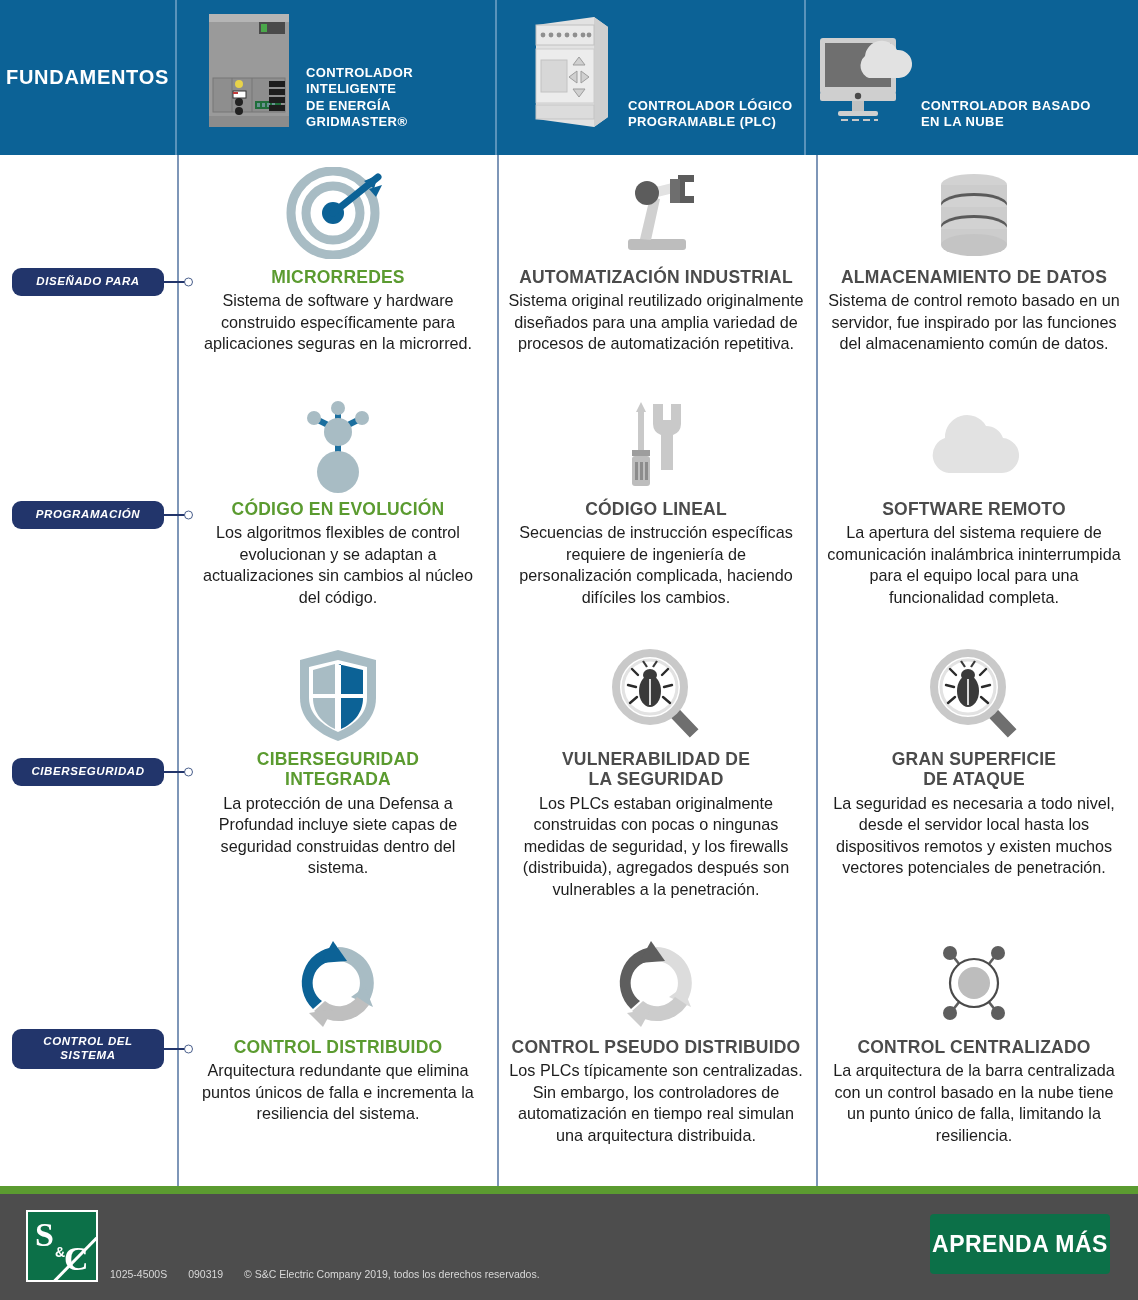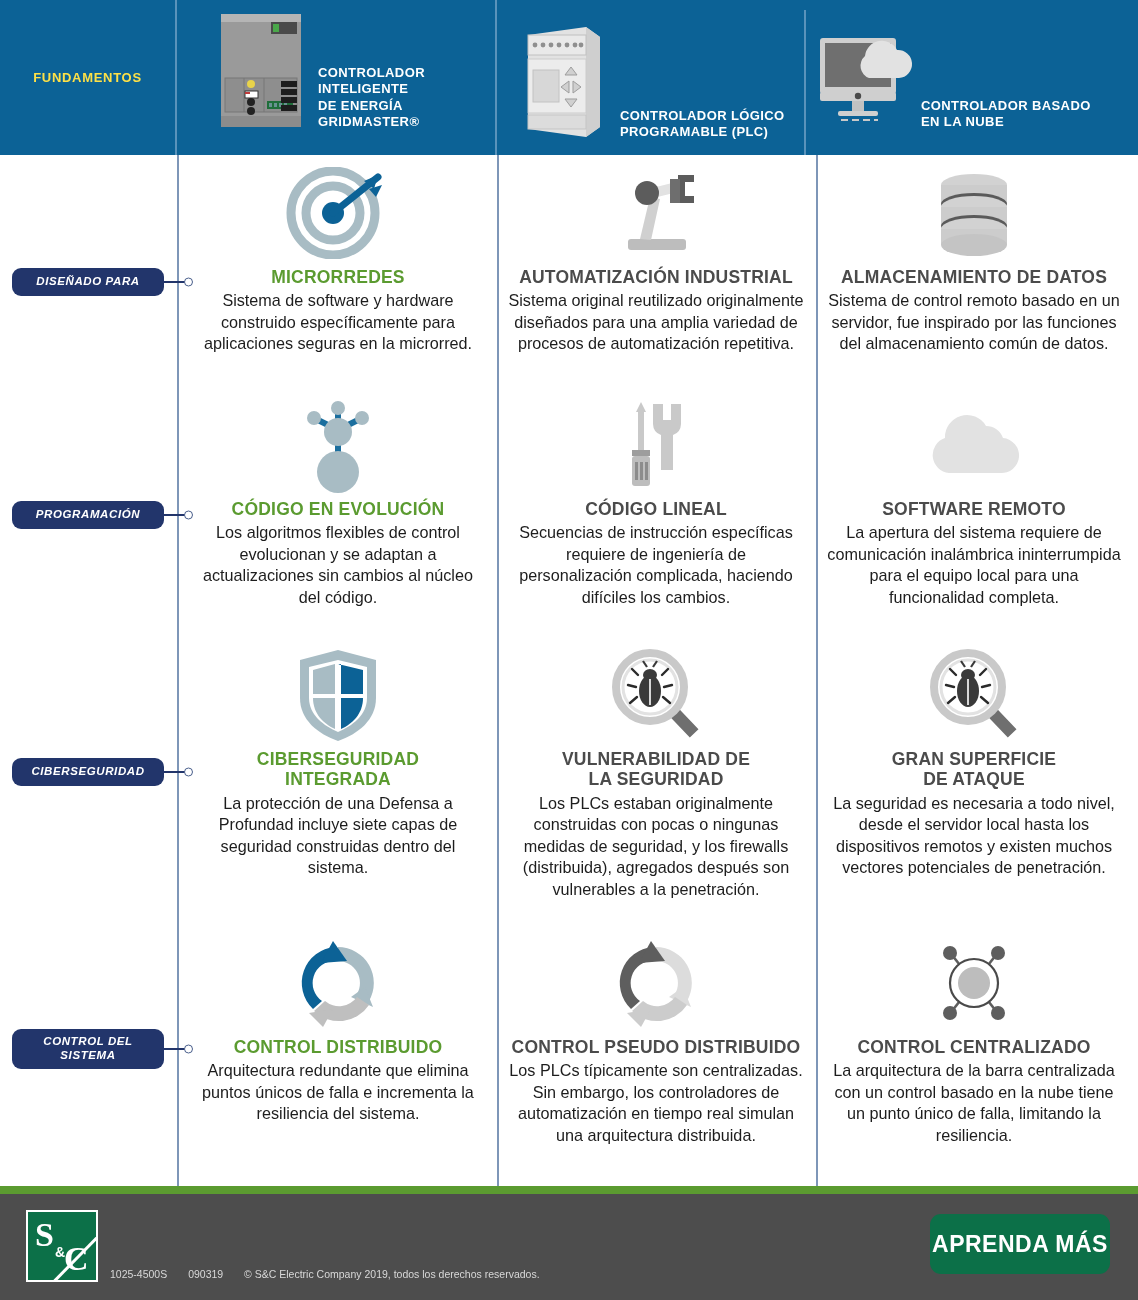--- a/index.html
+++ b/index.html
@@ -16,30 +16,30 @@
     position: absolute; left: 0; top: 0; width: 1138px; height: 155px;
     background: #0c6296;
     display: flex;
   }
   .hdr-title-cell {
     width: 177px; height: 100%;
     display: flex; align-items: center; justify-content: center;
     border-right: 2px solid #5a93bb;
   }
   .hdr-title-cell .t {
-    color: #fde047; font-size: 13px; font-weight: bold; letter-spacing: .7px;
+    color: #ffffff; font-size: 20px; font-weight: bold; letter-spacing: .7px;
   }
   .hdr-col {
     height: 100%;
     display: flex; align-items: flex-end; justify-content: flex-start;
     padding-bottom: 22px;
     position: relative;
   }
-  .hdr-col.c1 { width: 320px; border-right: 2px solid #5a93bb; padding-left: 26px;}
-  .hdr-col.c2 { width: 309px; border-right: 2px solid #5a93bb; padding-left: 8px; margin-top: 10px;}
+  .hdr-col.c1 { width: 320px; border-right: 2px solid #5a93bb; padding-left: 14px;}
+  .hdr-col.c2 { width: 309px; border-right: 2px solid #5a93bb; padding-left: 16px;}
   .hdr-col.c3 { width: 320px; }
   .hdr-ico { width: 115px; height: 130px; position: relative; flex: 0 0 auto;
              display:flex; align-items:flex-end; justify-content:center; }
   .hdr-lbl { color:#ffffff; font-size: 13px; font-weight: bold; line-height: 1.28;
              letter-spacing:.4px; padding-bottom: 2px; }
 
   
   .body { position: absolute; left:0; top:155px; width:1138px; height:1031px; background:#fff;}
   .spine { position:absolute; left:177px; top:0; width:2px; height:1031px; background:#7e96b8; }
   .vdiv { position:absolute; top:0; width:2px; height:1031px; background:#7e96b8; }
@@ -82,21 +82,21 @@
     overflow:hidden;
   }
   .logo .slash { position:absolute; left:-6px; top:-6px; width:108px; height:108px; }
   .logo .s { position:absolute; left:7px;  top:4px;  color:#fff; font-size:34px; font-weight:bold; font-family:"Liberation Serif", serif;}
   .logo .amp{ position:absolute; left:27px; top:32px; color:#fff; font-size:14px; font-weight:bold;}
   .logo .c { position:absolute; left:36px; top:28px; color:#fff; font-size:34px; font-weight:bold; font-family:"Liberation Serif", serif;}
   .foot-text { position:absolute; left:110px; top:74px; color:#d8d8d8; font-size:10.5px; white-space:nowrap;}
   .foot-text span { margin-right: 18px; }
   .cta {
     position:absolute; right:28px; top:20px; width:180px; height:60px;
-    background:#0c7048; border-radius:11px;
+    background:#0c7048; border-radius:4px;
     display:flex; align-items:center; justify-content:center;
     color:#ffffff; font-size:23px; font-weight:bold; letter-spacing:.5px;
   }
 </style>
 </head>
 <body>
 
 <div class="page">
 
   <div class="header">

